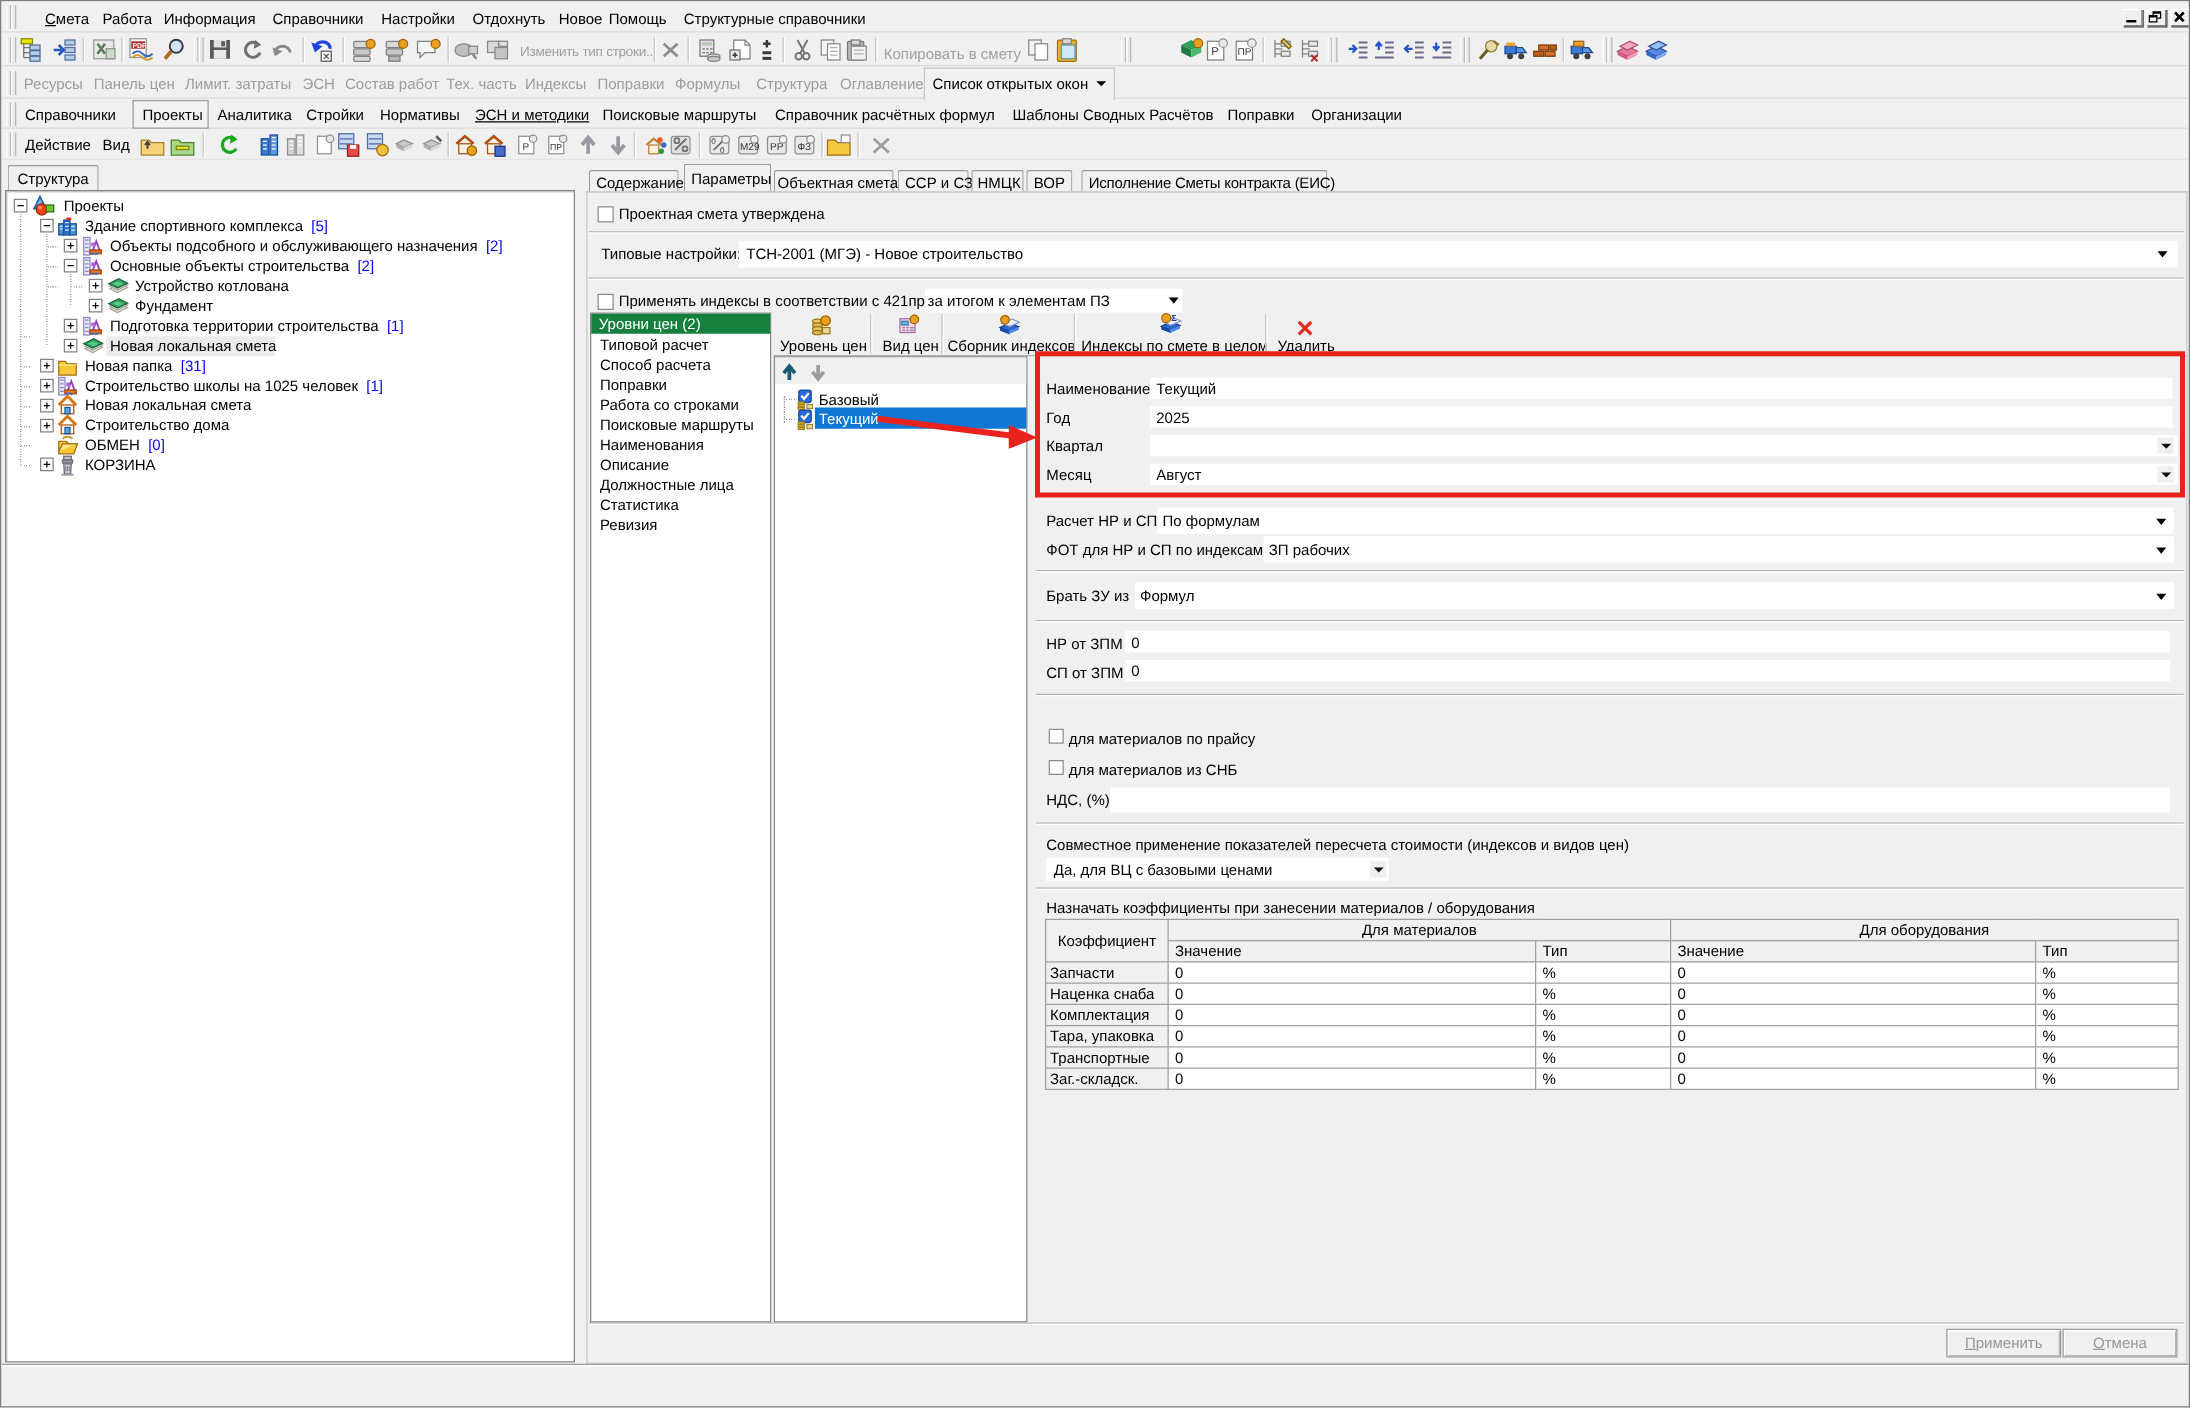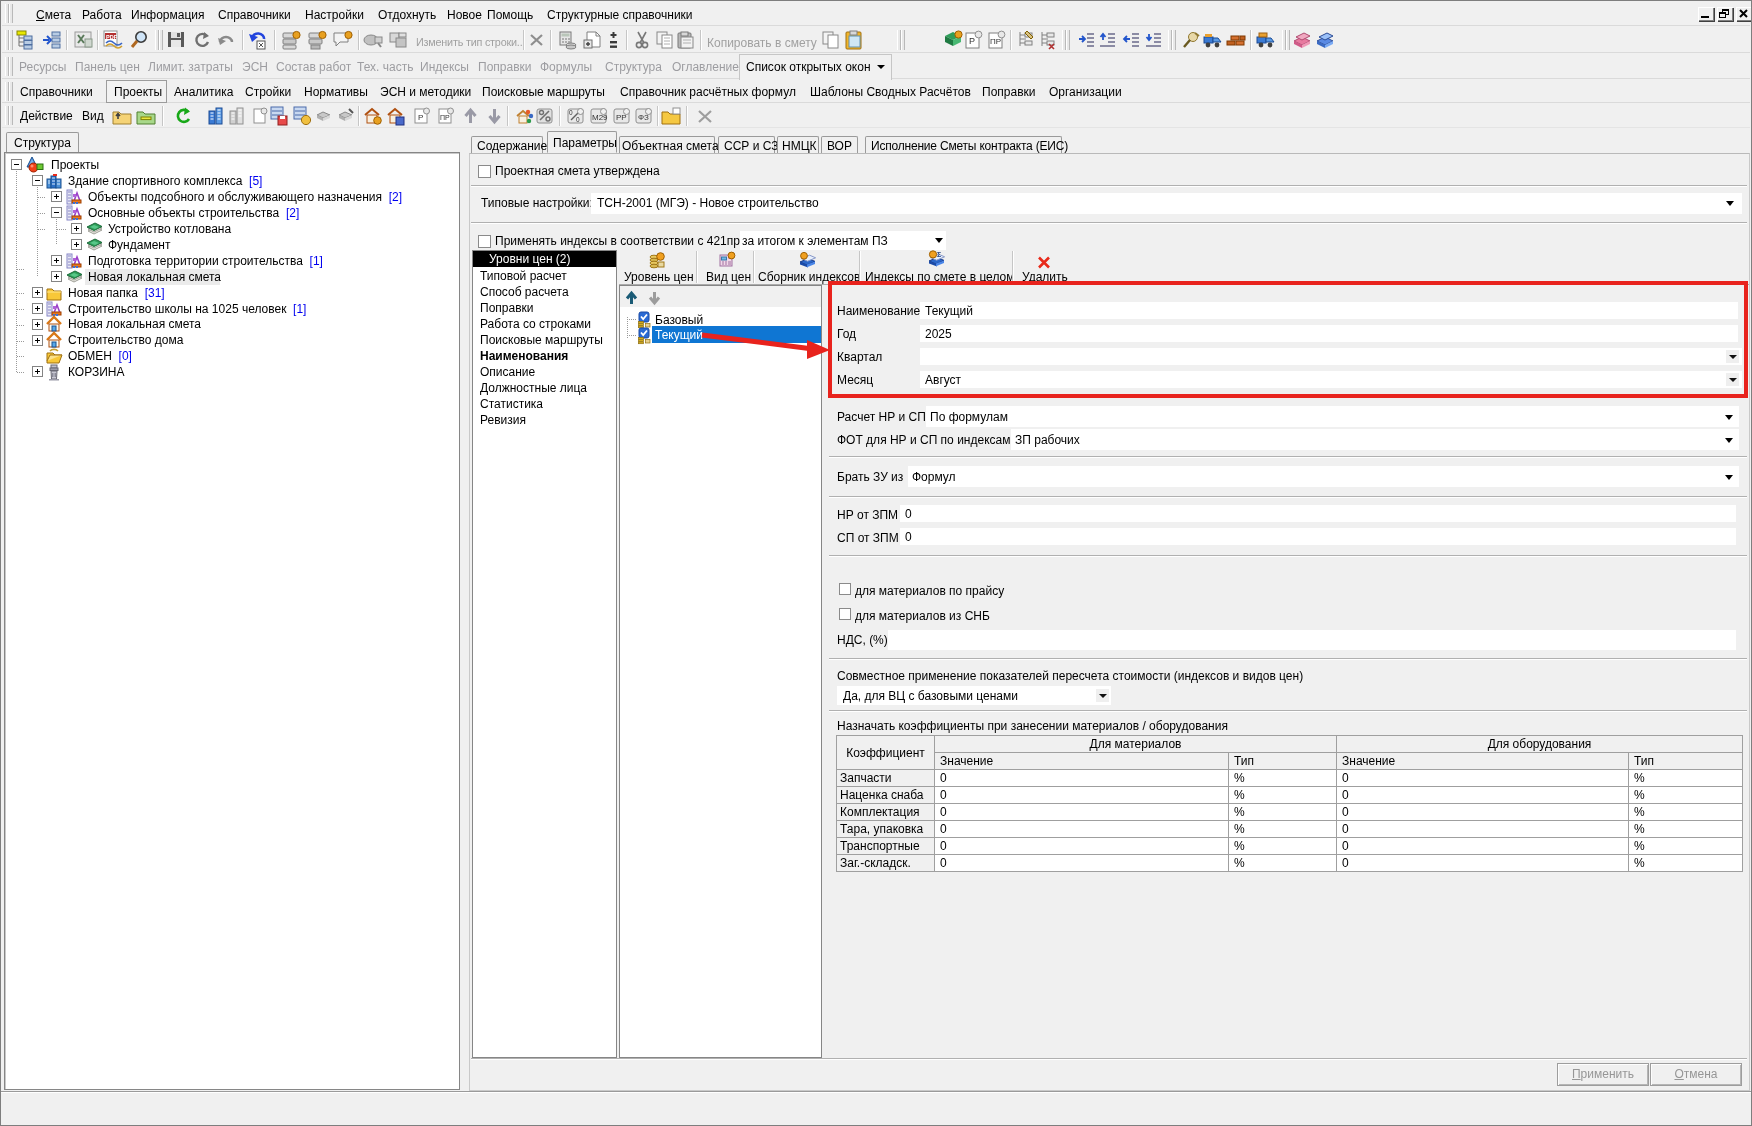--- a/index.html
+++ b/index.html
@@ -318,21 +318,21 @@
 </div>
 
 <div class="abs" id="tabrow2" style="left:1px;top:79px;right:1px;height:23px;background:#f0f0f0;border-bottom:1px solid #dadada;">
   <div class="grip" style="left:3px;top:2px;height:19px;"></div>
   <div class="txt" style="left:18px;top:5px;">Справочники</div>
   <div class="abs" style="left:104px;top:0px;width:61px;height:23px;border:1px solid #9c9c9c;background:#f2f2f2;"></div>
   <div class="txt" style="left:112px;top:5px;">Проекты</div>
   <div class="txt" style="left:172px;top:5px;">Аналитика</div>
   <div class="txt" style="left:243px;top:5px;">Стройки</div>
   <div class="txt" style="left:302px;top:5px;">Нормативы</div>
-  <div class="txt" style="left:378px;top:5px;">ЭСН и методики</div>
+  <div class="txt" style="left:378px;top:5px;text-decoration:underline;">ЭСН и методики</div>
   <div class="txt" style="left:480px;top:5px;">Поисковые маршруты</div>
   <div class="txt" style="left:618px;top:5px;">Справочник расчётных формул</div>
   <div class="txt" style="left:808px;top:5px;">Шаблоны Сводных Расчётов</div>
   <div class="txt" style="left:980px;top:5px;">Поправки</div>
   <div class="txt" style="left:1047px;top:5px;">Организации</div>
 </div>
 
 <div class="abs" id="actionrow" style="left:1px;top:103px;right:1px;height:24px;background:#f0f0f0;border-bottom:1px solid #e4e4e4;">
   <div class="grip" style="left:3px;top:2px;height:19px;"></div>
   <div class="txt" style="left:18px;top:5px;">Действие</div>
@@ -689,27 +689,27 @@
   <div class="abs" style="left:1257px;top:74px;border-left:4px solid transparent;border-right:4px solid transparent;border-top:5px solid #000;"></div>
   <div class="hline" style="left:2px;top:95px;right:3px;"></div>
 
   <div class="cb" style="left:9px;top:108px;"></div>
   <div class="txt" style="left:26px;top:107px;">Применять индексы в соответствии с 421пр</div>
   <div class="field" style="left:271px;top:104px;width:206px;height:19px;"></div>
   <div class="txt" style="left:273px;top:107px;">за итогом к элементам ПЗ</div>
   <div class="abs" style="left:466px;top:111px;border-left:4px solid transparent;border-right:4px solid transparent;border-top:5px solid #000;"></div>
 
   <div class="abs" style="left:3px;top:123px;width:145px;height:808px;background:#fff;border:1px solid #868686;"></div>
-  <div class="abs" style="left:4px;top:124px;width:143px;height:16px;background:#000000;color:#fff;line-height:16px;padding-left:16px;">Уровни цен (2)</div>
+  <div class="abs" style="left:4px;top:124px;width:143px;height:16px;background:#15803d;color:#fff;line-height:16px;padding-left:6px;">Уровни цен (2)</div>
   <div class="txt" style="left:11px;top:142px;">Типовой расчет</div>
   <div class="txt" style="left:11px;top:158px;">Способ расчета</div>
   <div class="txt" style="left:11px;top:174px;">Поправки</div>
   <div class="txt" style="left:11px;top:190px;">Работа со строками</div>
   <div class="txt" style="left:11px;top:206px;">Поисковые маршруты</div>
-  <div class="txt" style="left:11px;top:222px;font-weight:bold;">Наименования</div>
+  <div class="txt" style="left:11px;top:222px;">Наименования</div>
   <div class="txt" style="left:11px;top:238px;">Описание</div>
   <div class="txt" style="left:11px;top:254px;">Должностные лица</div>
   <div class="txt" style="left:11px;top:270px;">Статистика</div>
   <div class="txt" style="left:11px;top:286px;">Ревизия</div>
 
   <div class="abs" style="left:150px;top:122px;width:1130px;height:36px;border-bottom:1px solid #ababab;"></div>
   <svg style="left:180px;top:125px;" width="16" height="16" viewBox="0 0 16 16">
         <ellipse cx="5" cy="5" rx="4" ry="1.8" fill="#e8c860" stroke="#a07818"></ellipse>
         <ellipse cx="5" cy="8" rx="4" ry="1.8" fill="#d8b850" stroke="#a07818"></ellipse>
         <ellipse cx="5" cy="11" rx="4" ry="1.8" fill="#e8c860" stroke="#a07818"></ellipse>

